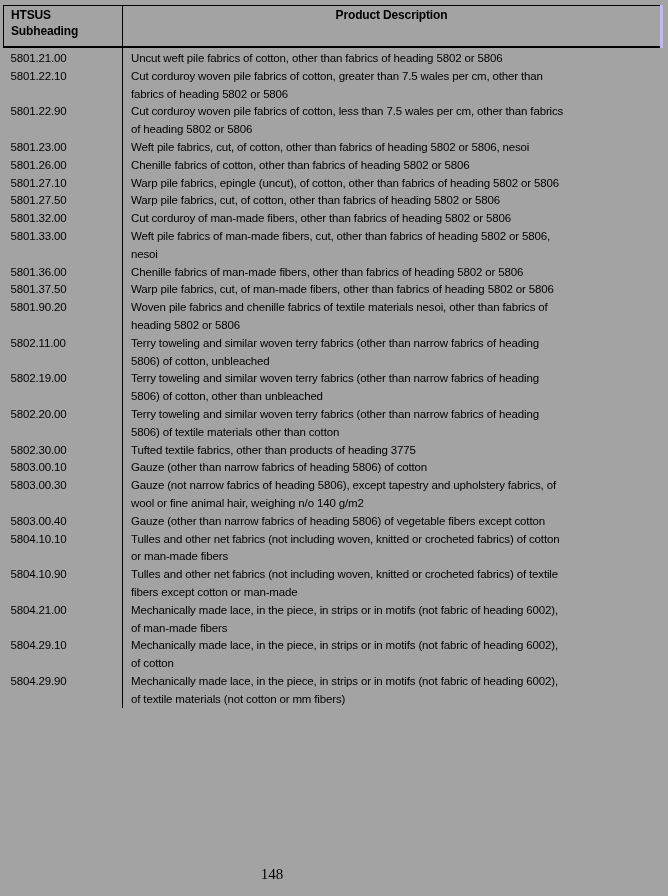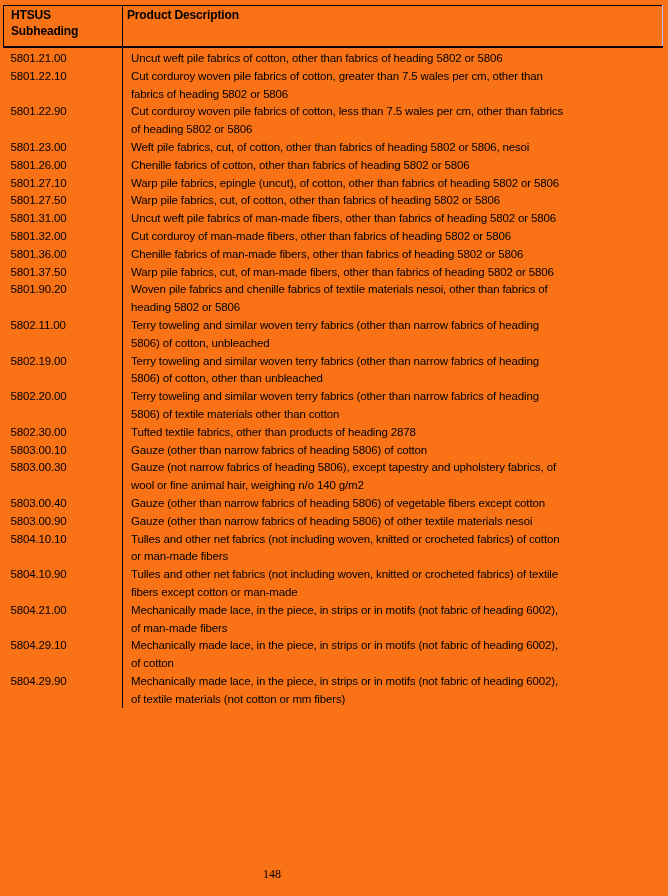--- a/index.html
+++ b/index.html
@@ -9,21 +9,21 @@
     width: 668px;
     height: 896px;
     overflow: hidden;
     font-family: "Liberation Sans", sans-serif;
     color: #000000;
   }
   .page {
     position: relative;
     width: 668px;
     height: 896px;
-    background: #f97316;
+    background: #a3a3a3;
   }
   table.htsus {
     position: absolute;
     left: 3px;
     top: 5px;
     width: 660px;
     border-collapse: collapse;
     table-layout: fixed;
   }
   table.htsus th, table.htsus td {
@@ -40,22 +40,22 @@
     vertical-align: middle;
     line-height: 15.5px;
   }
   thead th.col-code {
     border-left: 1px solid #000;
     border-right: 1px solid #000;
     text-align: left;
     padding: 2px 6px 2px 7px;
   }
   thead th.col-desc {
-    border-right: 1px solid #c4b5fd;
-    text-align: left;
+    border-right: 3px solid #c4b5fd;
+    text-align: center;
     padding: 2px 4px;
   }
   
   col.c1 { width: 119px; }
   tbody td {
     font-size: 11.5px;
     line-height: 17.8px;
   }
   tbody td.col-code {
     border-right: 1px solid #000;
@@ -67,21 +67,21 @@
     white-space: pre;
   }
   tbody tr:first-child td { padding-top: 2px; }
   .page-number {
     position: absolute;
     top: 865px;
     left: 0;
     width: 544px;
     text-align: center;
     font-family: "Liberation Serif", serif;
-    font-size: 12px;
+    font-size: 15px;
     line-height: 19px;
   }
 </style>
 </head>
 <body>
 
 <div class="page">
   <table class="htsus">
     <colgroup>
       <col class="c1">
@@ -118,26 +118,27 @@
         </tr>
         <tr>
           <td class="col-code">5801.27.10</td>
           <td class="col-desc">Warp pile fabrics, epingle (uncut), of cotton, other than fabrics of heading 5802 or 5806</td>
         </tr>
         <tr>
           <td class="col-code">5801.27.50</td>
           <td class="col-desc">Warp pile fabrics, cut, of cotton, other than fabrics of heading 5802 or 5806</td>
         </tr>
         <tr>
-          <td class="col-code">5801.31.00</td>
-          <td class="col-desc">Uncut weft pile fabrics of man-made fibers, other than fabrics of heading 5802 or 5806</td>
-        </tr>
-        <tr>
           <td class="col-code">5801.32.00</td>
           <td class="col-desc">Cut corduroy of man-made fibers, other than fabrics of heading 5802 or 5806</td>
+        </tr>
+        <tr>
+          <td class="col-code">5801.33.00</td>
+          <td class="col-desc">Weft pile fabrics of man-made fibers, cut, other than fabrics of heading 5802 or 5806,
+nesoi</td>
         </tr>
         <tr>
           <td class="col-code">5801.36.00</td>
           <td class="col-desc">Chenille fabrics of man-made fibers, other than fabrics of heading 5802 or 5806</td>
         </tr>
         <tr>
           <td class="col-code">5801.37.50</td>
           <td class="col-desc">Warp pile fabrics, cut, of man-made fibers, other than fabrics of heading 5802 or 5806</td>
         </tr>
         <tr>
@@ -155,38 +156,34 @@
           <td class="col-desc">Terry toweling and similar woven terry fabrics (other than narrow fabrics of heading
 5806) of cotton, other than unbleached</td>
         </tr>
         <tr>
           <td class="col-code">5802.20.00</td>
           <td class="col-desc">Terry toweling and similar woven terry fabrics (other than narrow fabrics of heading
 5806) of textile materials other than cotton</td>
         </tr>
         <tr>
           <td class="col-code">5802.30.00</td>
-          <td class="col-desc">Tufted textile fabrics, other than products of heading 2878</td>
+          <td class="col-desc">Tufted textile fabrics, other than products of heading 3775</td>
         </tr>
         <tr>
           <td class="col-code">5803.00.10</td>
           <td class="col-desc">Gauze (other than narrow fabrics of heading 5806) of cotton</td>
         </tr>
         <tr>
           <td class="col-code">5803.00.30</td>
           <td class="col-desc">Gauze (not narrow fabrics of heading 5806), except tapestry and upholstery fabrics, of
 wool or fine animal hair, weighing n/o 140 g/m2</td>
         </tr>
         <tr>
           <td class="col-code">5803.00.40</td>
           <td class="col-desc">Gauze (other than narrow fabrics of heading 5806) of vegetable fibers except cotton</td>
-        </tr>
-        <tr>
-          <td class="col-code">5803.00.90</td>
-          <td class="col-desc">Gauze (other than narrow fabrics of heading 5806) of other textile materials nesoi</td>
         </tr>
         <tr>
           <td class="col-code">5804.10.10</td>
           <td class="col-desc">Tulles and other net fabrics (not including woven, knitted or crocheted fabrics) of cotton
 or man-made fibers</td>
         </tr>
         <tr>
           <td class="col-code">5804.10.90</td>
           <td class="col-desc">Tulles and other net fabrics (not including woven, knitted or crocheted fabrics) of textile
 fibers except cotton or man-made</td>

